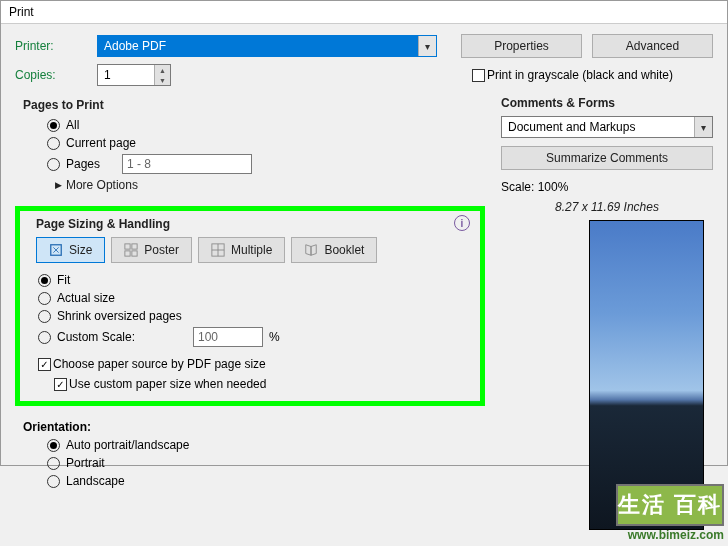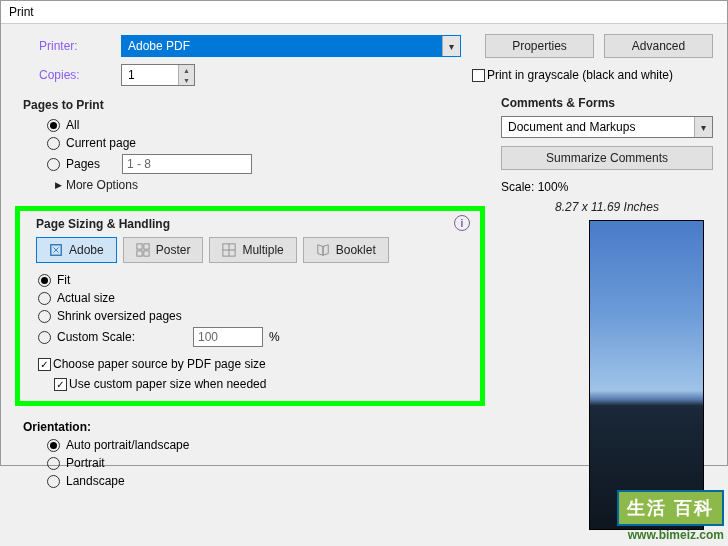--- a/index.html
+++ b/index.html
@@ -1,21 +1,21 @@
 <!DOCTYPE html>
 <html><head>
 <meta charset="utf-8">
 <style>
 * { box-sizing: border-box; margin: 0; padding: 0; font-family: "Segoe UI", Tahoma, sans-serif; font-size: 12px; }
 body { background: #f0f0f0; width: 728px; height: 546px; overflow: hidden; position: relative; }
 .window { background: #f0f0f0; border: 1px solid #999; width: 728px; height: 466px; }
 .titlebar { background: #fff; border-bottom: 1px solid #ccc; padding: 4px 8px; }
 .content { padding: 10px 14px; display: flex; flex-direction: column; gap: 6px; }
 .row { display: flex; align-items: center; gap: 10px; }
-.label { width: 72px; color: #8b5cf6; margin-left: 24px; }
+.label { width: 72px; color: #15803d; }
 .dropdown { flex: 0 0 340px; height: 22px; border: 1px solid #0078d7; background: #fff; display: flex; align-items: center; padding: 0 6px; position: relative; color: #000; }
 .dropdown.selected { background: #0078d7; color: #fff; }
 .dd-arrow { position: absolute; right: 0; top: 0; bottom: 0; width: 18px; background: #e5e5e5; border-left: 1px solid #adadad; display: flex; align-items: center; justify-content: center; color: #333; font-size: 10px; }
 .btn { height: 24px; padding: 0 22px; background: #e1e1e1; border: 1px solid #adadad; color: #222; display: inline-flex; align-items: center; justify-content: center; cursor: pointer; }
 .btn-wide { flex: 1; }
 .spinner { width: 74px; height: 22px; border: 1px solid #7a7a7a; background: #fff; display: flex; align-items: center; padding: 0 6px; position: relative; }
 .spinner-arrows { position: absolute; right: 0; top: 0; bottom: 0; width: 16px; border-left: 1px solid #adadad; display: flex; flex-direction: column; }
 .spinner-arrows span { flex: 1; display: flex; align-items: center; justify-content: center; font-size: 7px; background: #e1e1e1; color: #555; }
 .checkbox-row { display: flex; align-items: flex-end; gap: 2px; }
 .checkbox { width: 13px; height: 13px; border: 1px solid #333; background: #fff; display: inline-flex; align-items: center; justify-content: center; font-size: 10px; color: #000; }
@@ -37,21 +37,21 @@
 .tab-icon { width: 14px; height: 14px; display: inline-block; }
 .section-sub { font-weight: bold; margin: 6px 0 4px 0; }
 .indent { margin-left: 18px; }
 .combo { height: 22px; border: 1px solid #7a7a7a; background: #fff; display: flex; align-items: center; padding: 0 6px; position: relative; }
 .combo .dd-arrow { background: #e1e1e1; }
 .scale-row { margin: 6px 0; }
 .preview-frame { border: 1px solid #000; width: 115px; height: 310px; margin-left: 88px; background: #fff; display: flex; flex-direction: column; }
 .preview-img { flex: 1; background: linear-gradient(to bottom, #4a7bc8 0%, #6b9bd8 30%, #a0c4e8 55%, #5577aa 58%, #1a2838 60%, #0e1620 100%); }
 .info-center { text-align: center; margin: 6px 0; color: #222; font-style: italic; }
 .watermark { position: absolute; right: 4px; bottom: 4px; text-align: right; }
-.watermark .cn { background: #8db84a; color: #fff; font-weight: bold; padding: 4px 8px; font-size: 18px; letter-spacing: 2px; border: 2px solid #0369a1; }
+.watermark .cn { background: #8db84a; color: #fff; font-weight: bold; padding: 4px 0; font-size: 22px; letter-spacing: 2px; border: 2px solid #737373; }
 .watermark .url { color: #3a7a2a; font-size: 12px; font-weight: bold; margin-top: 2px; }
 .help-icon { width: 16px; height: 16px; border-radius: 50%; border: 1px solid #7a5aa0; color: #7a5aa0; display: inline-flex; align-items: center; justify-content: center; font-size: 10px; font-weight: bold; position: absolute; right: 10px; top: 4px; }
 .rel { position: relative; }
 </style>
 </head>
 <body>
 
 <div class="window">
   <div class="titlebar">
     <span>Print</span>
@@ -111,21 +111,21 @@
 
         <div class="highlight-box rel">
           <div class="fieldset-title">Page Sizing &amp; Handling</div>
           <span class="help-icon">i</span>
           <div class="tabs">
             <div class="tab-btn active">
               <svg class="tab-icon" viewBox="0 0 16 16">
                   <rect x="2" y="2" width="12" height="12" fill="none" stroke="#2a6fb5" stroke-width="1.5"></rect>
                   <path d="M5 5 L11 11 M5 11 L11 5" stroke="#2a6fb5" stroke-width="1"></path>
                 </svg>
-              <span>Adobe</span>
+              <span>Size</span>
             </div>
             <div class="tab-btn">
               <svg class="tab-icon" viewBox="0 0 16 16">
                   <rect x="1" y="1" width="6" height="6" fill="none" stroke="#888"></rect>
                   <rect x="9" y="1" width="6" height="6" fill="none" stroke="#888"></rect>
                   <rect x="1" y="9" width="6" height="6" fill="none" stroke="#888"></rect>
                   <rect x="9" y="9" width="6" height="6" fill="none" stroke="#888"></rect>
                 </svg>
               <span>Poster</span>
             </div>

